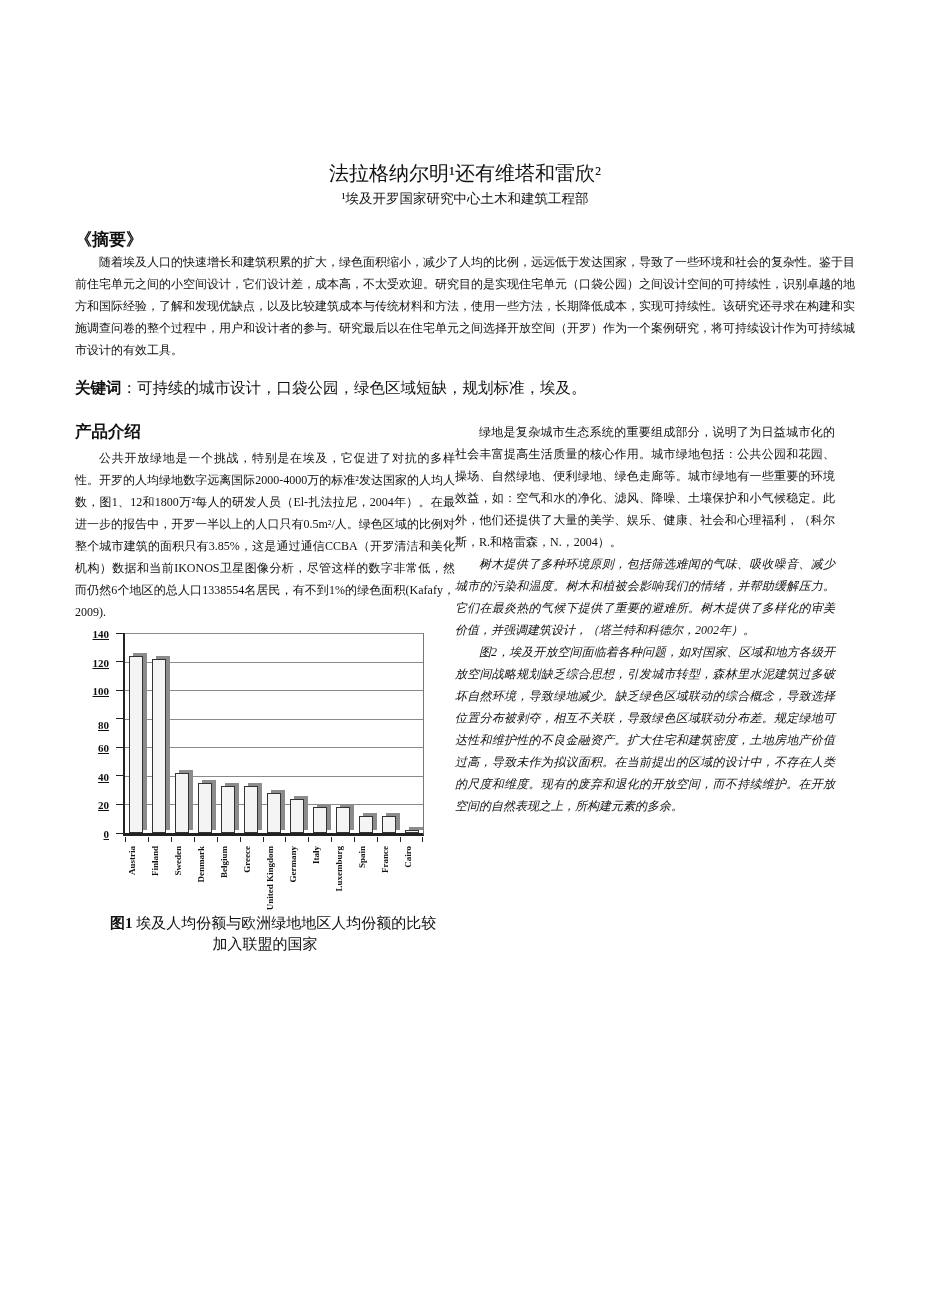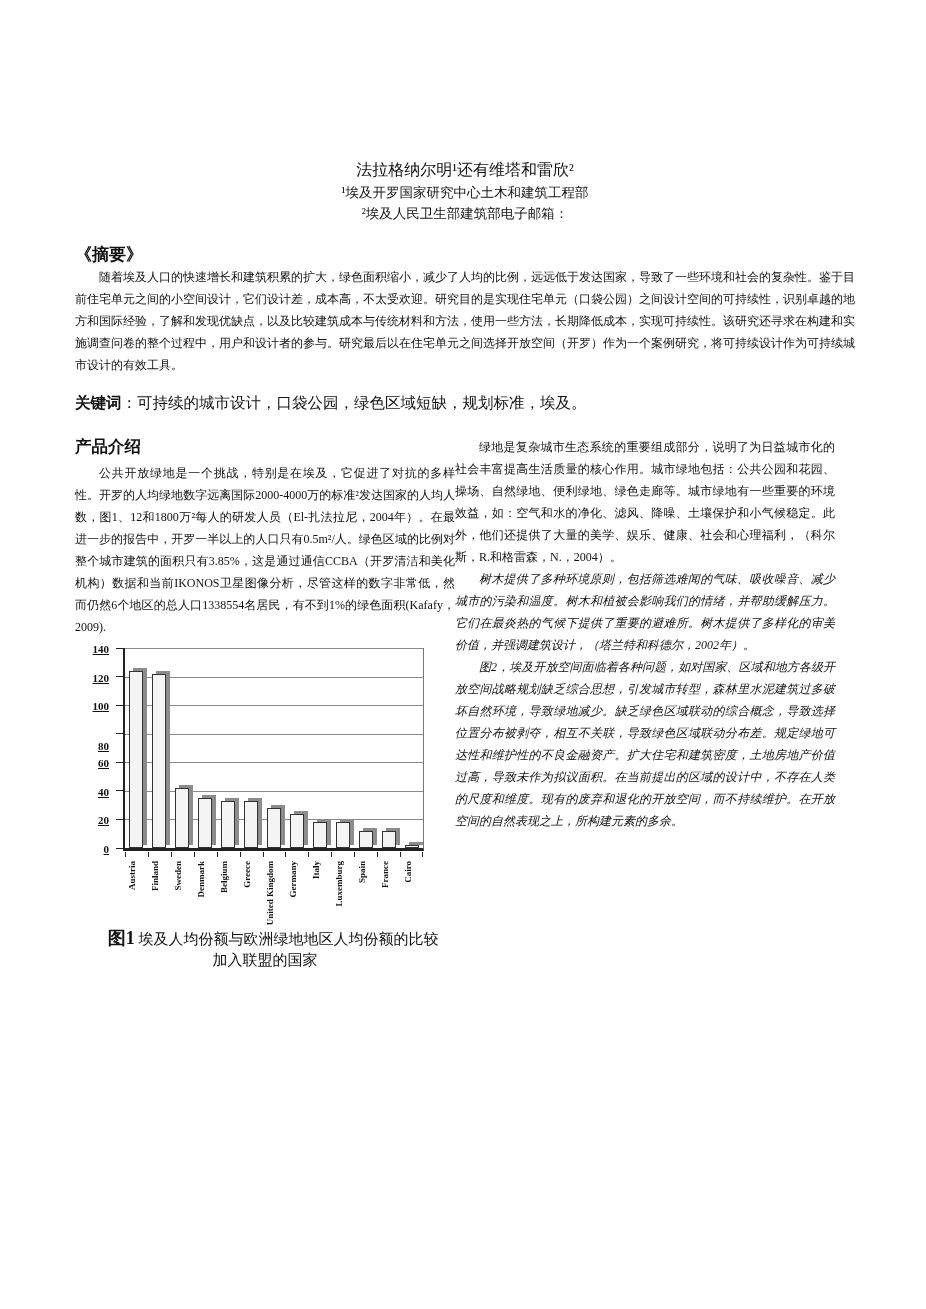--- a/index.html
+++ b/index.html
@@ -2,21 +2,21 @@
 <html><head>
 <meta charset="utf-8">
 <style>
   html,body{margin:0;padding:0;background:#e9e9e9;}
   .page{
     width:926px;height:1309px;background:#ffffff;box-sizing:border-box;
     padding:143px 71px 0 75px;position:relative;margin:0 auto;
     font-family:"Liberation Serif","DejaVu Serif",serif;color:#111;
   }
   h1.title{font-size:21px;font-weight:bold;text-align:center;margin:0;line-height:30px;}
-  .authors{text-align:center;font-size:16px;margin-top:17px;}
+  .authors{text-align:center;font-size:20px;margin-top:17px;}
   .affil{text-align:center;font-size:13.5px;margin-top:3px;line-height:18px;}
   .abs-head{font-weight:bold;font-size:17px;margin-top:20px;}
   p{margin:0;font-size:12px;line-height:22px;text-align:justify;}
   .indent{text-indent:2em;}
   .keywords{margin-top:16px;font-size:15.5px;text-align:left;}
   .keywords b{font-size:15.5px;}
   .columns{display:flex;margin-top:22px;}
   .col{width:380px;box-sizing:border-box;}
   h2.sec{font-size:16.5px;font-weight:bold;margin:0 0 4px 0;line-height:22px;}
   .col p + p{margin-top:0;font-style:italic;}
@@ -35,50 +35,49 @@
   .ylab{position:absolute;right:8px;font-size:11px;font-weight:bold;line-height:13px;text-decoration:underline;}
   .bar{
     position:absolute;bottom:0;width:14px;background:#f4f4f4;border:1px solid #333;
     box-sizing:border-box;box-shadow:4px -3px 0 0 #8c8c8c;
   }
   .xlab{
     position:absolute;top:5px;writing-mode:vertical-rl;transform:rotate(180deg);
     font-size:9px;font-weight:bold;white-space:nowrap;line-height:11px;
   }
   .caption{margin-top:10px;text-align:center;font-size:15px;line-height:21px;}
-  .caption b{font-size:18px;margin-left:16px;}
+  .caption b{font-size:15px;margin-left:16px;}
 </style>
 </head>
 <body>
 
 <div class="page">
 
 
   <div class="authors">法拉格纳尔明¹还有维塔和雷欣²</div>
   <div class="affil">¹埃及开罗国家研究中心土木和建筑工程部</div>
-  <div class="affil">²埃及人民卫生部建筑部电子邮箱：</div>
 
   <div class="abs-head">《摘要》</div>
   <p class="indent">随着埃及人口的快速增长和建筑积累的扩大，绿色面积缩小，减少了人均的比例，远远低于发达国家，导致了一些环境和社会的复杂性。鉴于目前住宅单元之间的小空间设计，它们设计差，成本高，不太受欢迎。研究目的是实现住宅单元（口袋公园）之间设计空间的可持续性，识别卓越的地方和国际经验，了解和发现优缺点，以及比较建筑成本与传统材料和方法，使用一些方法，长期降低成本，实现可持续性。该研究还寻求在构建和实施调查问卷的整个过程中，用户和设计者的参与。研究最后以在住宅单元之间选择开放空间（开罗）作为一个案例研究，将可持续设计作为可持续城市设计的有效工具。</p>
 
   <p class="keywords"><b>关键词</b><span>：可持续的城市设计，口袋公园，绿色区域短缺，规划标准，埃及。</span></p>
 
   <div class="columns">
 
     <div class="col">
       <h2 class="sec">产品介绍</h2>
       <p class="indent">公共开放绿地是一个挑战，特别是在埃及，它促进了对抗的多样性。开罗的人均绿地数字远离国际2000-4000万的标准²发达国家的人均人数，图1、12和1800万²每人的研发人员（El-扎法拉尼，2004年）。在最进一步的报告中，开罗一半以上的人口只有0.5m²/人。绿色区域的比例对整个城市建筑的面积只有3.85%，这是通过通信CCBA（开罗清洁和美化机构）数据和当前IKONOS卫星图像分析，尽管这样的数字非常低，然而仍然6个地区的总人口1338554名居民，有不到1%的绿色面积(Kafafy，2009).</p>
 
       <figure class="chart">
         <div class="yaxis">
             <div class="ylab" style="top: 195px;">0</div>
             <div class="ylab" style="top: 166.429px;">20</div>
             <div class="ylab" style="top: 137.857px;">40</div>
             <div class="ylab" style="top: 109.286px;">60</div>
-            <div class="ylab" style="top: 92px;">80</div>
+            <div class="ylab" style="top: 86px;">80</div>
             <div class="ylab" style="top: 52.1429px;">100</div>
             <div class="ylab" style="top: 23.5714px;">120</div>
             <div class="ylab" style="top: -5px;">140</div>
           </div>
         <div class="plot">
             <div class="ytick" style="top: 199.5px;"></div>
             <div class="grid" style="top: 171.429px;"></div>
             <div class="ytick" style="top: 170.929px;"></div>
             <div class="grid" style="top: 142.857px;"></div>
             <div class="ytick" style="top: 142.357px;"></div>

